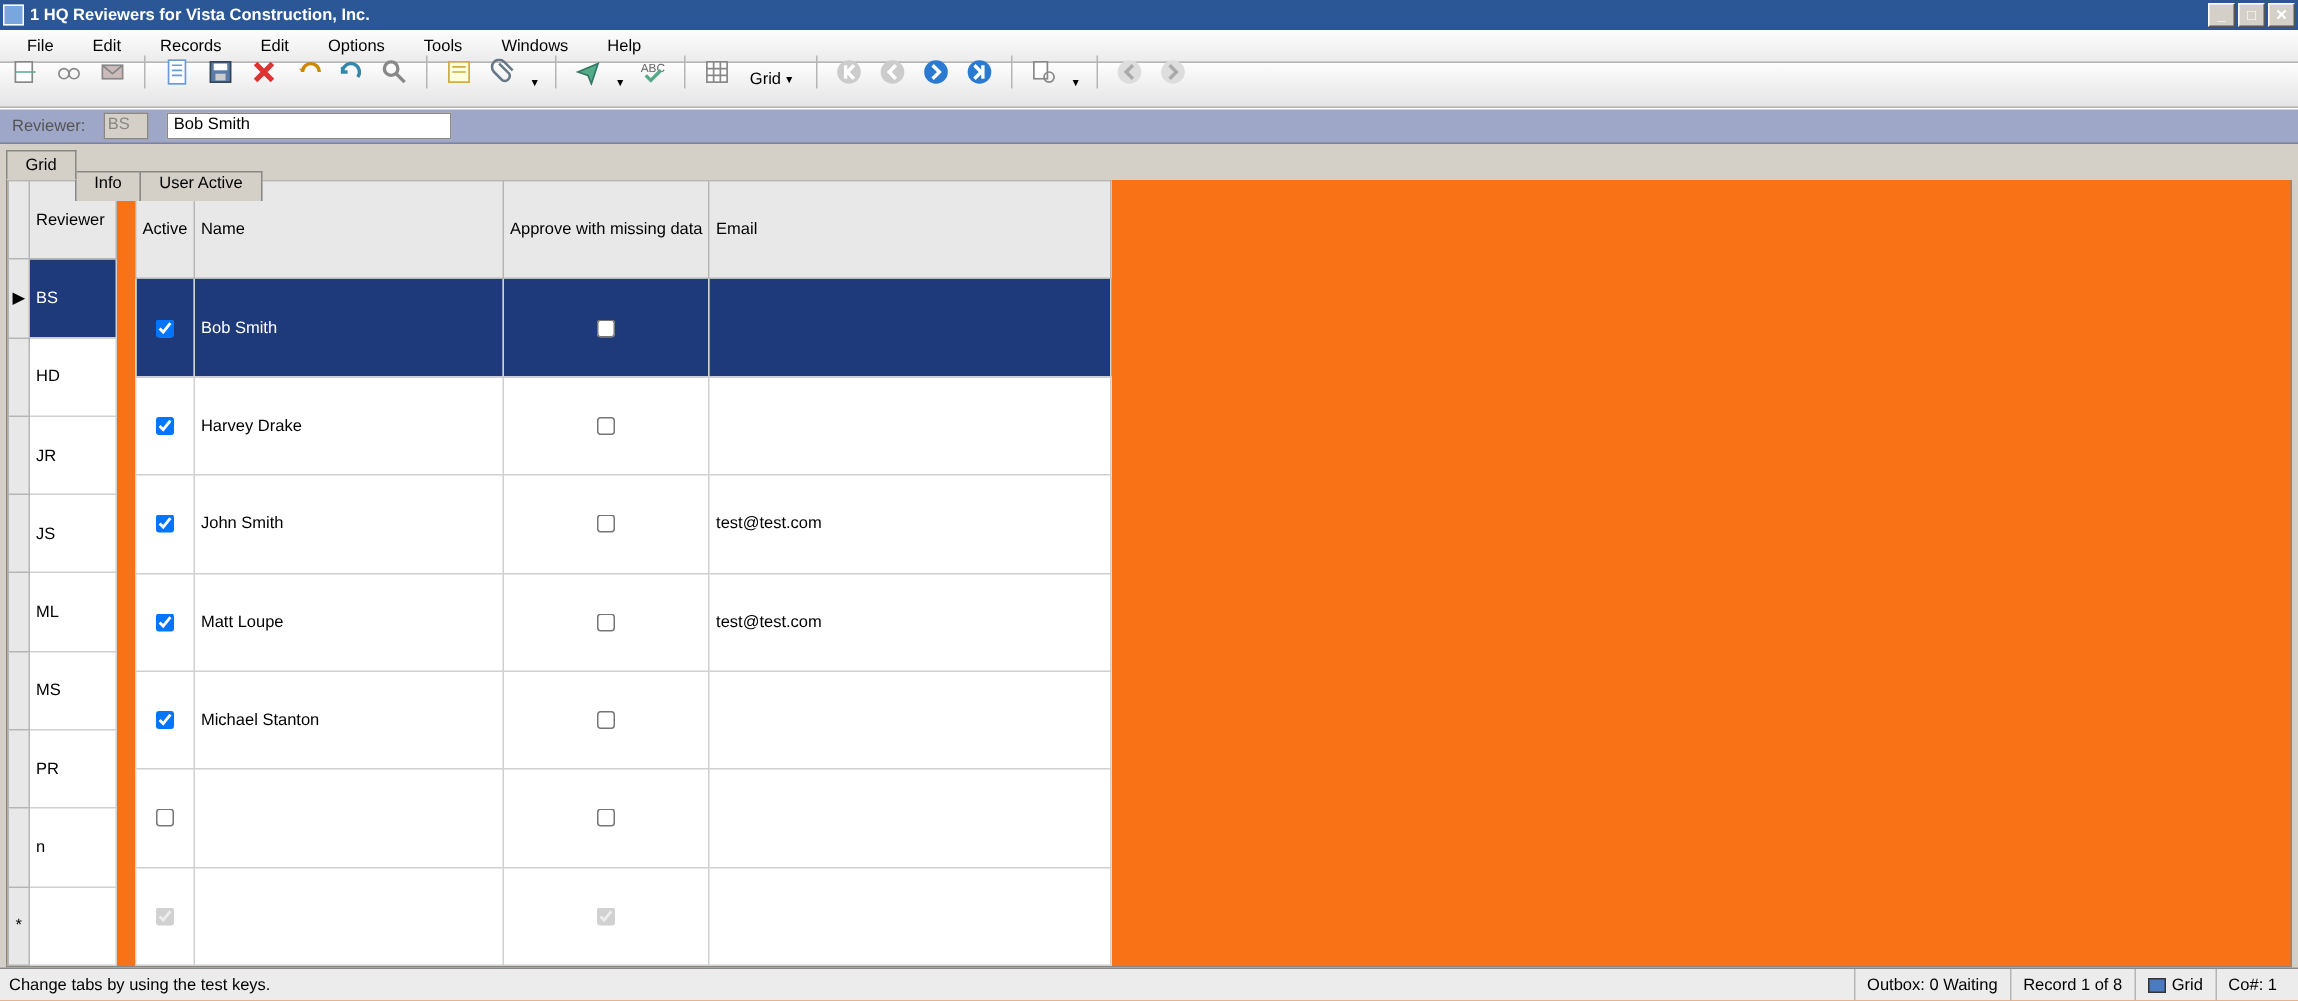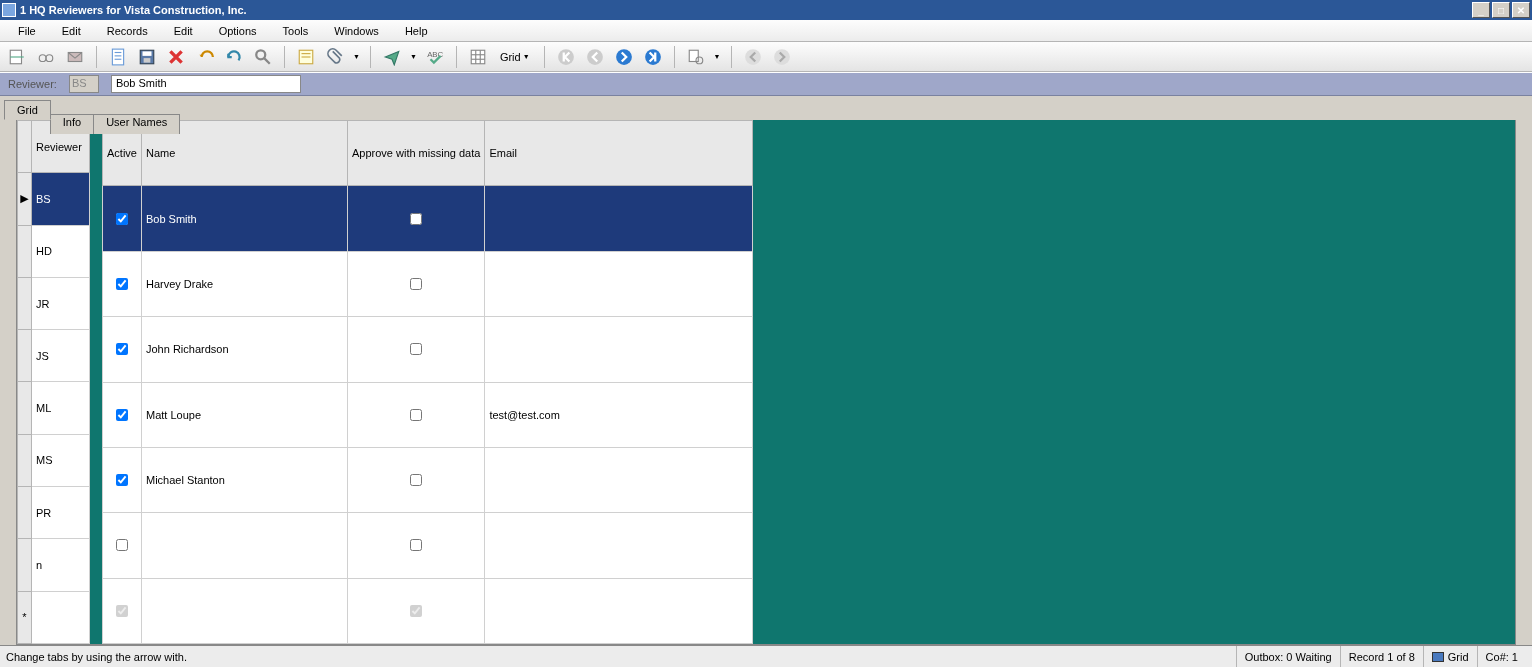--- a/index.html
+++ b/index.html
@@ -4,34 +4,34 @@
 <style>
 *{box-sizing:border-box;margin:0;padding:0}
 body{font-family:Tahoma,Segoe UI,Arial,sans-serif;font-size:11px;background:#d4d0c8;width:1532px;height:667px;overflow:hidden;display:flex;flex-direction:column}
 .titlebar{background:linear-gradient(#2b5797,#2b5797);color:#fff;height:20px;display:flex;align-items:center;padding:0 2px;font-weight:bold}
 .title-icon{width:14px;height:14px;background:#7aa6e0;margin-right:4px;border:1px solid #fff}
 .title-spacer{flex:1}
 .title-btns{display:flex;gap:2px}
 .title-btn{width:18px;height:16px;background:#d4d0c8;border:1px solid #fff;border-right-color:#555;border-bottom-color:#555;display:flex;align-items:center;justify-content:center;font-family:Arial;font-weight:bold;font-size:10px}
 .menubar{background:linear-gradient(#fdfdfd,#ececec);height:22px;display:flex;align-items:center;border-bottom:1px solid #b5b5b5;padding:0 8px;gap:6px}
 .menu-item{padding:2px 10px}
-.toolbar{background:linear-gradient(#fdfdfd,#e4e4e4);height:30px;display:flex;align-items:center;border-bottom:1px solid #b5b5b5;padding:12px 6px;gap:7px}
+.toolbar{background:linear-gradient(#fdfdfd,#e4e4e4);height:30px;display:flex;align-items:flex-end;border-bottom:1px solid #b5b5b5;padding:12px 6px;gap:7px}
 .tb{width:22px;height:22px;display:flex;align-items:center;justify-content:center;border-radius:2px}
 .tb svg{width:18px;height:18px}
 .sep{width:1px;height:22px;background:#b5b5b5;margin:0 3px}
 .grid-label{display:flex;align-items:center;font-size:11px;padding:0 4px;gap:2px}
 .reviewer-bar{background:#9fa7c9;height:24px;display:flex;align-items:center;padding:0 8px;gap:12px;border-top:1px solid #fff;border-bottom:1px solid #7a82a0}
 .rv-label{color:#555}
 .rv-code{width:30px;height:18px;background:#d4d0c8;border:1px solid #888;color:#888;padding:1px 2px}
 .rv-name{width:190px;height:18px;background:#fff;border:1px solid #888;padding:1px 4px}
 .tabs{display:flex;margin-top:4px;padding-left:4px}
 .tab{padding:3px 12px;border:1px solid #888;border-bottom:none;background:#d4d0c8;margin-right:-1px;position:relative}
 .tab.active{background:#d4d0c8;z-index:2;border-bottom:1px solid #d4d0c8}
 .tab:not(.active){top:14px;padding-top:1px;padding-bottom:2px}
-.grid-area{flex:1;border:1px solid #888;margin:0 16px;background:#0f766e;display:flex;overflow:hidden;border-top:none}
+.grid-area{flex:1;border:1px solid #888;margin:0 4px;background:#f97316;display:flex;overflow:hidden;border-top:none}
 .grid-wrap{display:flex}
 table{border-collapse:collapse;background:#fff}
 th{background:#e8e8e8;border:1px solid #b5b5b5;font-weight:normal;text-align:left;padding:1px 4px;height:16px;font-size:11px;white-space:nowrap}
 td{border:1px solid #d0d0d0;padding:0 4px;height:16px;font-size:11px;background:#fff;white-space:nowrap}
 tr.selected td{background:#1e3a7b;color:#fff}
 .rowhdr{width:14px;background:#e8e8e8!important;border:1px solid #b5b5b5;color:#000;text-align:center;padding:0}
 tr.selected .rowhdr{color:#000}
 .cb{width:12px;height:12px;margin:0 auto;display:block}
 .left-tbl{margin-right:12px}
 .col-reviewer{width:58px}
@@ -219,21 +219,21 @@
 
 <div class="reviewer-bar">
   <span class="rv-label">Reviewer:</span>
   <div class="rv-code">BS</div>
   <div class="rv-name">Bob Smith</div>
 </div>
 
 <div class="tabs">
   <div class="tab active">Grid</div>
   <div class="tab">Info</div>
-  <div class="tab">User Names</div>
+  <div class="tab">User Active</div>
 </div>
 
 <div class="grid-area">
   <div class="grid-wrap">
 
     <table class="left-tbl">
       <tbody>
           <tr>
         <th class="rowhdr"></th>
         <th class="col-reviewer">Reviewer</th>
@@ -306,25 +306,25 @@
       <td class="col-name">Harvey Drake</td>
       <td class="col-approve">
               <input type="checkbox" class="cb" style="">
             </td>
       <td class="col-email"></td>
     </tr>
           <tr>
       <td class="col-active">
               <input type="checkbox" class="cb" checked="" style="">
             </td>
-      <td class="col-name">John Richardson</td>
-      <td class="col-approve">
-              <input type="checkbox" class="cb" style="">
-            </td>
-      <td class="col-email"></td>
+      <td class="col-name">John Smith</td>
+      <td class="col-approve">
+              <input type="checkbox" class="cb" style="">
+            </td>
+      <td class="col-email">test@test.com</td>
     </tr>
           <tr>
       <td class="col-active">
               <input type="checkbox" class="cb" checked="" style="">
             </td>
       <td class="col-name">Matt Loupe</td>
       <td class="col-approve">
               <input type="checkbox" class="cb" style="">
             </td>
       <td class="col-email">test@test.com</td>
@@ -358,21 +358,21 @@
               <input type="checkbox" class="cb" checked="" disabled="" style="">
             </td>
     <td class="col-email"></td>
   </tr>
         </tbody>
     </table>
   </div>
 </div>
 
 <div class="statusbar">
-  <span>Change tabs by using the arrow with.</span>
+  <span>Change tabs by using the test keys.</span>
   <span class="status-spacer"></span>
   <span class="status-seg">Outbox: 0 Waiting</span>
   <span class="status-seg">Record 1 of 8</span>
   <span class="status-seg">
       <span class="mon-icon"></span>
       <span>Grid</span>
     </span>
   <span class="status-seg">Co#: 1</span>
 </div>
 

